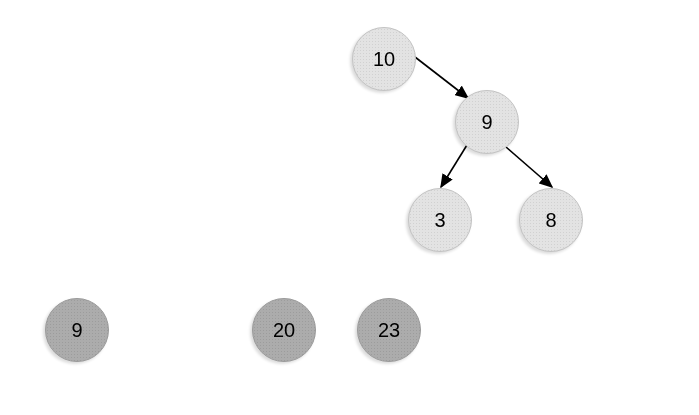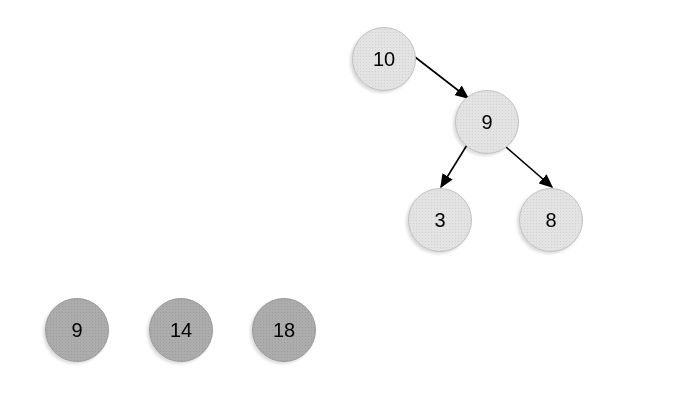--- a/index.html
+++ b/index.html
@@ -94,20 +94,20 @@
   <div class="node tree-node pos-n3">
     <span class="label">3</span>
   </div>
   <div class="node tree-node pos-n8">
     <span class="label">8</span>
   </div>
 
   <div class="node list-node pos-b12">
     <span class="label">9</span>
   </div>
-  <div class="node list-node pos-b14">
-    <span class="label">14</span>
+  <div class="node list-node pos-b18">
+    <span class="label">20</span>
   </div>
-  <div class="node list-node pos-b18">
-    <span class="label">18</span>
+  <div class="node list-node pos-b23">
+    <span class="label">23</span>
   </div>
 
 </div>
 
 </body></html>

